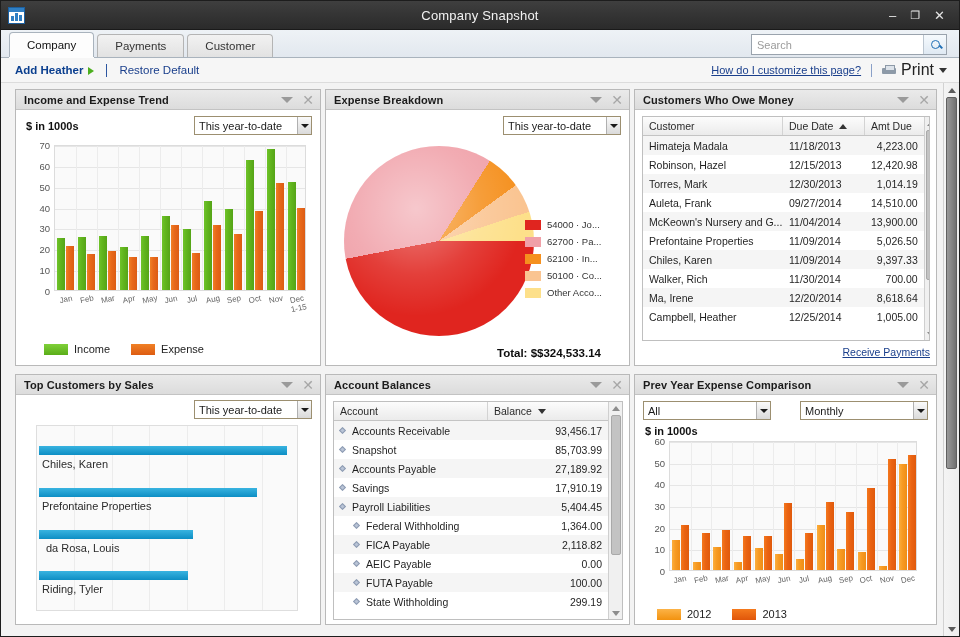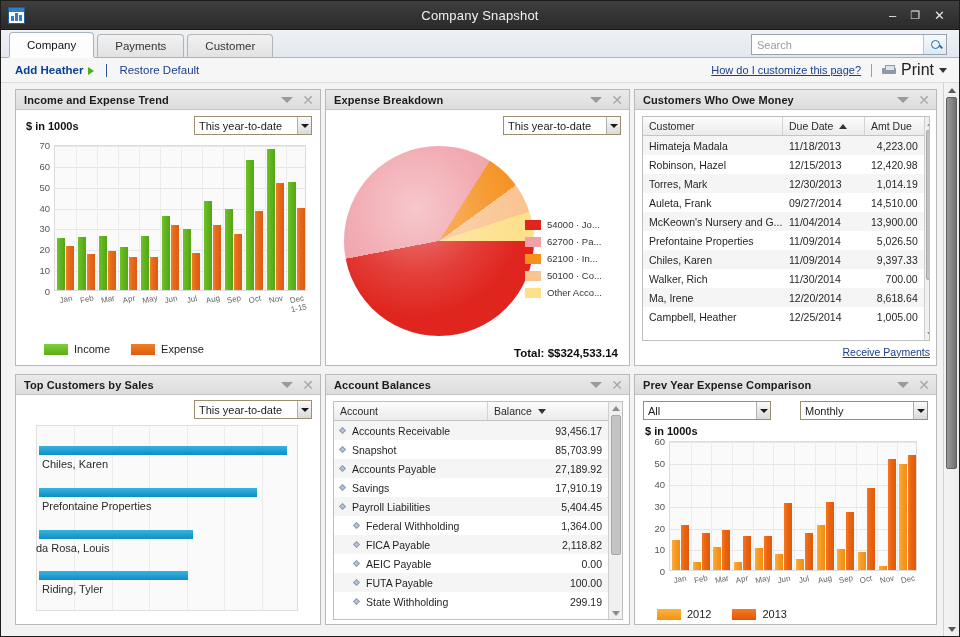--- a/index.html
+++ b/index.html
@@ -223,21 +223,21 @@
   }
   .pie::after {
     content: ""; position: absolute; inset: 0; border-radius: 50%;
     background: radial-gradient(circle at 38% 33%, rgba(255,255,255,.42) 0%, rgba(255,255,255,.12) 38%, rgba(255,255,255,0) 62%);
     pointer-events: none;
   }
   .pie-legend { position: absolute; right: 8px; top: 106px; width: 96px; }
   .ple { display: flex; align-items: center; height: 17px; font-size: 9.5px; color: #333; }
   .ple .psw { width: 16px; height: 10px; flex: 0 0 16px; margin-right: 6px; }
   .pie-total {
-    position: absolute; right: 11px; bottom: 6px;
+    position: absolute; right: 28px; bottom: 6px;
     font-weight: bold; font-size: 11.5px; color: #0d0d0d;
   }
 
   
   .tbl-wrap { position: absolute; inset: 6px 6px 6px 7px; display: flex; flex-direction: column; }
   .tbl-outer { flex: 1; border: 1px solid #bfbfbf; display: flex; overflow: hidden; background: #fff; }
   .tbl { flex: 1; display: flex; flex-direction: column; }
   .thead {
     display: flex; height: 19px; flex: 0 0 19px;
     background: linear-gradient(to bottom,#fcfcfc,#ebebeb);
@@ -600,21 +600,21 @@
                 <div class="vline" style="left: 150px;"></div>
                 <div class="vline" style="left: 187px;"></div>
                 <div class="vline" style="left: 225px;"></div>
                 <div class="hbar" style="left: 2px; top: 20px; width: 248px;"></div>
                 <div class="hbar" style="left: 2px; top: 62px; width: 218px;"></div>
                 <div class="hbar" style="left: 2px; top: 104px; width: 154px;"></div>
                 <div class="hbar" style="left: 2px; top: 145px; width: 149px;"></div>
               </div>
               <div class="hlabel" style="left: 26px; top: 39.0629px;">Chiles, Karen</div>
               <div class="hlabel" style="left: 26px; top: 80.8607px;">Prefontaine Properties</div>
-              <div class="hlabel" style="left: 20px; top: 122.658px;">da Rosa, Louis</div>
+              <div class="hlabel" style="left: 30px; top: 122.658px;">da Rosa, Louis</div>
               <div class="hlabel" style="left: 26px; top: 164.456px;">Riding, Tyler</div>
             </div>
         </div>
       </div>
 
       <div class="panel" style="height:251px;">
         <div class="panel-head">
           <div class="panel-title">Account Balances</div>
           <div class="panel-head-btns">
             <div class="hd-caret"></div>

